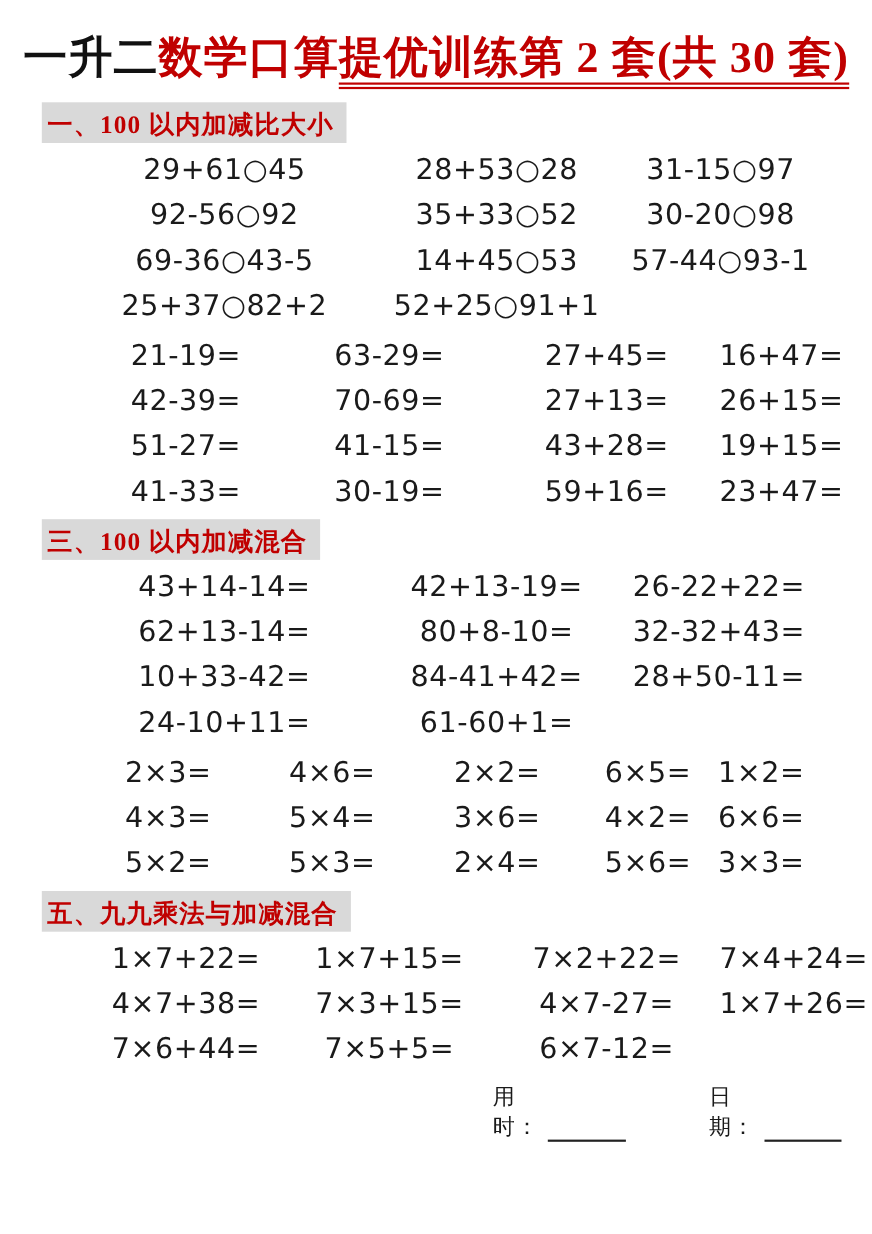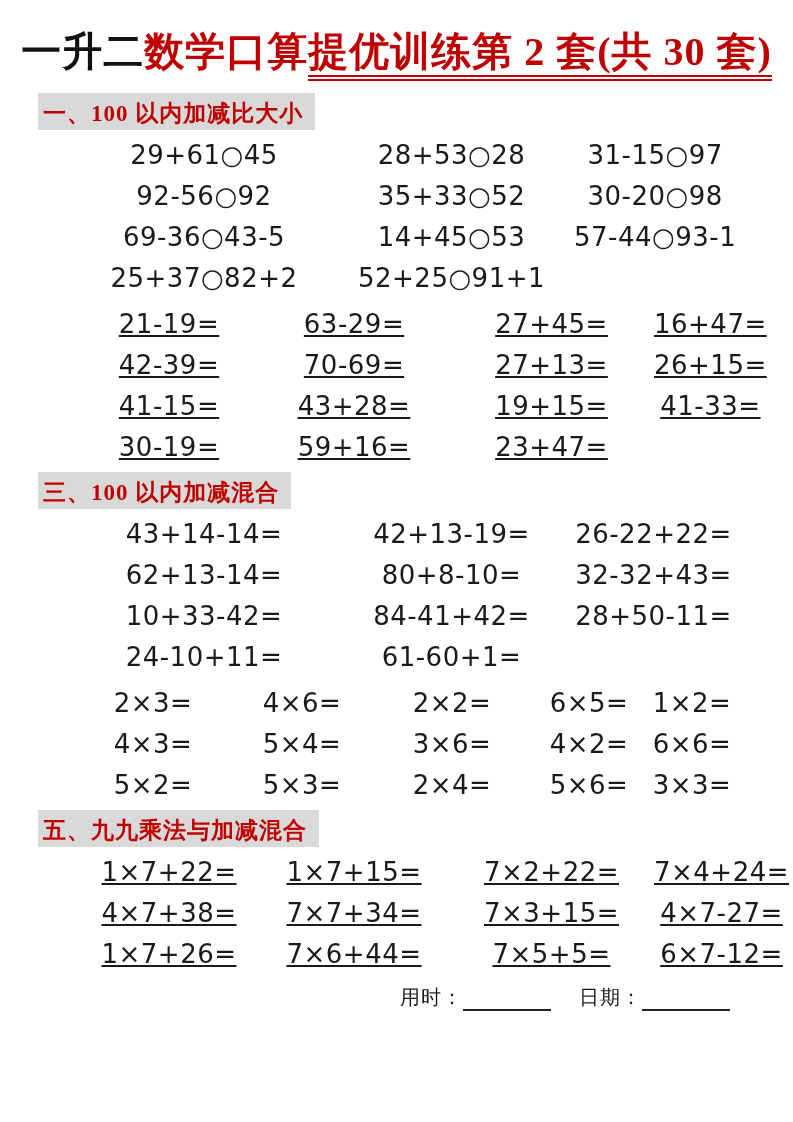--- a/index.html
+++ b/index.html
@@ -46,33 +46,33 @@
   .grid {
     display: grid;
     grid-auto-rows: 41px;
     align-items: center;
     margin: 4px 60px 5px 79px;
     font-size: 26px;
     letter-spacing: 0.5px;
     text-align: center;
   }
   .cols-3 { grid-template-columns: 250px 245px 1fr; }
-  .cols-4 { grid-template-columns: 180px 190px 205px 1fr; text-decoration: underline; }
+  .cols-4 { grid-template-columns: 180px 190px 205px 1fr; }
   .cols-5 { grid-template-columns: 148px 150px 150px 124px 1fr; }
   .problem { white-space: nowrap; }
 
   
   .footer {
     margin: 10px 0 0 400px;
     font-size: 20px;
     font-family: "Liberation Serif", serif;
     display: flex;
     align-items: flex-end;
   }
-  .footer .label { letter-spacing: 1px; }
+  .footer .label { letter-spacing: 1px; margin-left: 48px; }
   .footer .blank {
     display: inline-block;
     width: 88px;
     border-bottom: 2px solid #222222;
     height: 20px;
     margin-right: 28px;
   }
 </style>
 </head>
 <body>
@@ -100,20 +100,21 @@
 
   <div class="grid cols-4">
       <span class="problem">21-19=</span>
       <span class="problem">63-29=</span>
       <span class="problem">27+45=</span>
       <span class="problem">16+47=</span>
       <span class="problem">42-39=</span>
       <span class="problem">70-69=</span>
       <span class="problem">27+13=</span>
       <span class="problem">26+15=</span>
+      <span class="problem">51-27=</span>
       <span class="problem">41-15=</span>
       <span class="problem">43+28=</span>
       <span class="problem">19+15=</span>
       <span class="problem">41-33=</span>
       <span class="problem">30-19=</span>
       <span class="problem">59+16=</span>
       <span class="problem">23+47=</span>
     </div>
 
   <div class="heading-wrap">
@@ -153,21 +154,20 @@
 
   <div class="heading-wrap">
     <span class="section-heading">五、九九乘法与加减混合</span>
   </div>
   <div class="grid cols-4">
       <span class="problem">1×7+22=</span>
       <span class="problem">1×7+15=</span>
       <span class="problem">7×2+22=</span>
       <span class="problem">7×4+24=</span>
       <span class="problem">4×7+38=</span>
-      <span class="problem">7×7+34=</span>
       <span class="problem">7×3+15=</span>
       <span class="problem">4×7-27=</span>
       <span class="problem">1×7+26=</span>
       <span class="problem">7×6+44=</span>
       <span class="problem">7×5+5=</span>
       <span class="problem">6×7-12=</span>
     </div>
 
   <div class="footer">
     <span class="label">用时：</span>

